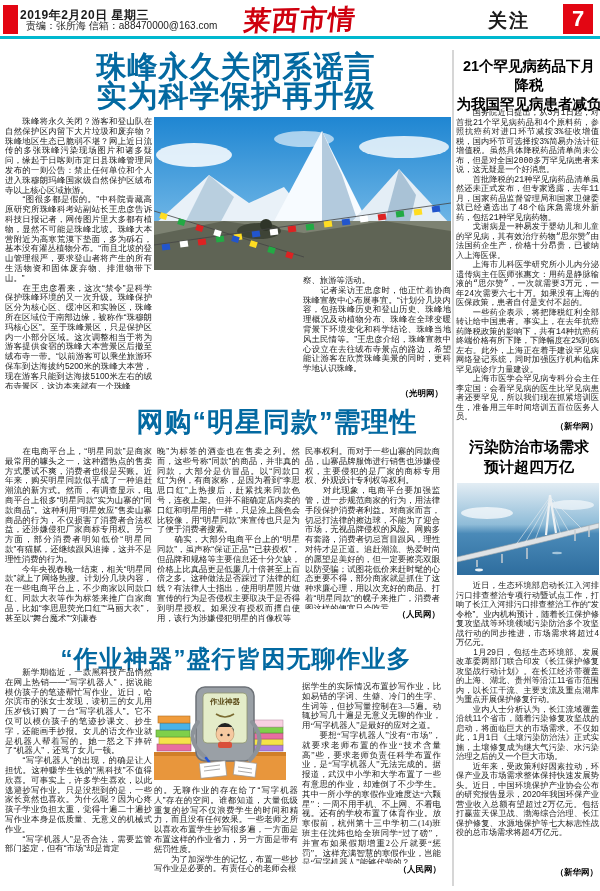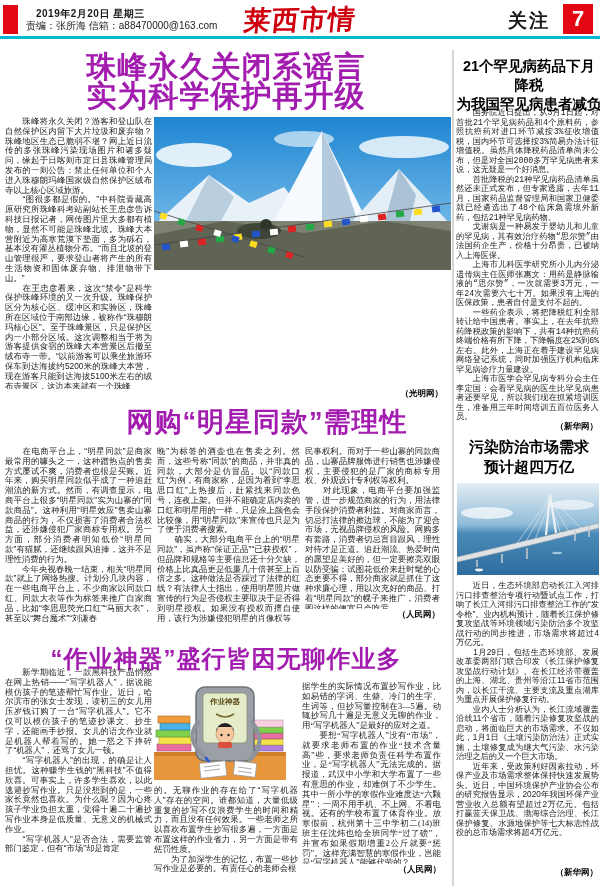--- a/index.html
+++ b/index.html
@@ -1,31 +1,31 @@
 <!DOCTYPE html>
 <html><head>
 <meta charset="utf-8">
 <style>
   html,body{margin:0;padding:0;background:#f2f2f2;}
   #page{position:relative;width:600px;height:891px;background:#ffffff;overflow:hidden;
         font-family:"Liberation Sans",sans-serif;color:#1a1a1a;}
   .abs{position:absolute;}
   
   .red-bar{left:3px;top:5px;width:15px;height:29px;background:#e30613;}
-  .date-line{left:36px;top:7px;font-size:10px;font-weight:bold;letter-spacing:.5px;}
+  .date-line{left:20px;top:7px;font-size:12px;font-weight:bold;letter-spacing:.5px;}
   .editor-line{left:26px;top:19px;font-size:10px;color:#222;}
   .masthead{left:225px;top:2px;width:150px;text-align:center;font-size:27px;font-weight:900;
             color:#cf000e;font-family:"Liberation Serif",serif;transform:skewX(-7deg) rotate(-1deg);
             letter-spacing:1px;}
-  .section-label{left:508px;top:8px;font-size:19px;font-weight:900;letter-spacing:2px;}
+  .section-label{left:488px;top:8px;font-size:19px;font-weight:900;letter-spacing:2px;}
   .page-num-box{left:563px;top:4px;width:30px;height:30px;background:#e30613;color:#fff;
                 font-size:22px;font-weight:900;text-align:center;line-height:30px;}
   .teal-line{left:0;top:36px;width:600px;height:3px;background:#00b8cf;}
   
-  .headline{font-weight:900;text-align:center;color:#a21caf;letter-spacing:1px;}
+  .headline{font-weight:900;text-align:center;color:#0369a1;letter-spacing:1px;padding-left:10px;}
   .hl-a{left:0;top:52px;width:452px;font-size:30px;line-height:29px;}
   .hl-b{left:0;top:408px;width:534px;font-size:27px;line-height:28px;}
   .hl-c{left:0;top:646px;width:452px;font-size:24px;line-height:26px;}
   .hl-side{width:146px;text-align:center;font-weight:900;font-size:14.5px;line-height:19px;color:#000;}
   
   .body-text{font-size:8.4px;line-height:9.8px;text-align:justify;white-space:pre-wrap;
              color:#222;overflow:hidden;}
   .side-text{font-size:8.2px;line-height:9.5px;}
   .source{font-size:8.5px;font-weight:bold;text-align:right;color:#000;background:#fff;}
   .divider{left:452px;top:50px;width:2px;height:836px;background:#d6d6d6;}
@@ -102,20 +102,22 @@
         <rect x="42" y="108" width="7" height="6" fill="#dd2222" transform="rotate(17 45 111)"></rect>
         <rect x="60" y="113" width="7" height="6" fill="#ffffff" transform="rotate(17 63 116)"></rect>
         <rect x="78" y="119" width="7" height="6" fill="#2255cc" transform="rotate(17 81 122)"></rect>
         <rect x="96" y="124" width="7" height="6" fill="#ffdd22" transform="rotate(17 99 127)"></rect>
         <rect x="114" y="130" width="7" height="6" fill="#22aa44" transform="rotate(17 117 133)"></rect>
         <rect x="132" y="135" width="7" height="6" fill="#dd2222" transform="rotate(17 135 138)"></rect>
       </g>
     </svg>
   </div>
 
+  <div class="abs body-text" style="left:303px;top:276px;width:148px;height:110px;">察、旅游等活动。
+　　记者采访王忠彦时，他正忙着协商珠峰宣教中心布展事宜。“计划分几块内容，包括珠峰历史和登山历史、珠峰地理概况及动植物分布、珠峰在全球变暖背景下环境变化和科学结论、珠峰当地风土民情等。”王忠彦介绍，珠峰宣教中心设立在去往绒布寺景点的路边，希望能让游客在欣赏珠峰美景的同时，更科学地认识珠峰。</div>
   <div class="abs source" style="left:311px;top:388px;width:132px;">（光明网）</div>
 
   <div class="abs headline hl-b">网购“明星同款”需理性</div>
   <div class="abs body-text" style="left:5px;top:447px;width:147px;height:190px;">　　在电商平台上，“明星同款”是商家最常用的噱头之一，这种蹭热点的售卖方式屡试不爽，消费者也很是买账。近年来，购买明星同款似乎成了一种追赶潮流的新方式。然而，有调查显示，电商平台上很多“明星同款”实为山寨的“同款商品”。这种利用“明星效应”售卖山寨商品的行为，不仅损害了消费者合法权益，还涉嫌侵犯厂家商标专用权。另一方面，部分消费者明知低价“明星同款”有猫腻，还继续跟风追捧，这并不是理性消费的行为。
 　　今年央视春晚一结束，相关“明星同款”就上了网络热搜。计划分几块内容，在一些电商平台上，不少商家以同款口红、同款大衣等作为标签来推广自家商品，比如“李思思荧光口红”“马丽大衣”，甚至以“舞台魔术”“刘谦春</div>
   <div class="abs body-text" style="left:157px;top:447px;width:143px;height:190px;">晚”为标签的酒壶也在售卖之列。然而，这些号称“同款”的商品，并非真的同款，大部分是仿冒品。以“同款口红”为例，有商家称，是因为看到“李思思口红”上热搜后，赶紧找来同款色号，连夜上架。但并不能确定店内卖的口红和明星用的一样，只是涂上颜色会比较像，用“明星同款”来宣传也只是为了便于消费者搜索。
 　　确实，大部分电商平台上的“明星同款”，虽声称“保证正品”“已获授权”，但品牌和规格等主要信息还十分欠缺，价格上比真品更是低廉几十倍甚至上百倍之多。这种做法是否踩过了法律的红线？有法律人士指出，使用明星照片做宣传的行为是否侵权主要取决于是否得到明星授权。如果没有授权而擅自使用，该行为涉嫌侵犯明星的肖像权等</div>
   <div class="abs body-text" style="left:305px;top:447px;width:135px;height:162px;">民事权利。而对于一些山寨的同款商品，山寨品牌服饰进行销售也涉嫌侵权，主要侵犯的是厂家的商标专用权、外观设计专利权等权利。
 　　对此现象，电商平台要加强监管，进一步规范商家的行为，用法律手段保护消费者利益。对商家而言，切忌打法律的擦边球，不能为了迎合市场，无视品牌侵权的风险。网购多有套路，消费者切忌盲目跟风，理性对待才是正道。追赶潮流、热爱时尚的愿望是美好的，但一定要擦亮双眼以防受骗；试图花低价来赶时髦的心态更要不得，部分商家就是抓住了这种求廉心理，用以次充好的商品、打着“明星同款”的幌子来推广，消费者图这样的便宜只会吃亏。</div>
   <div class="abs source" style="left:305px;top:609px;width:135px;">（人民网）</div>

